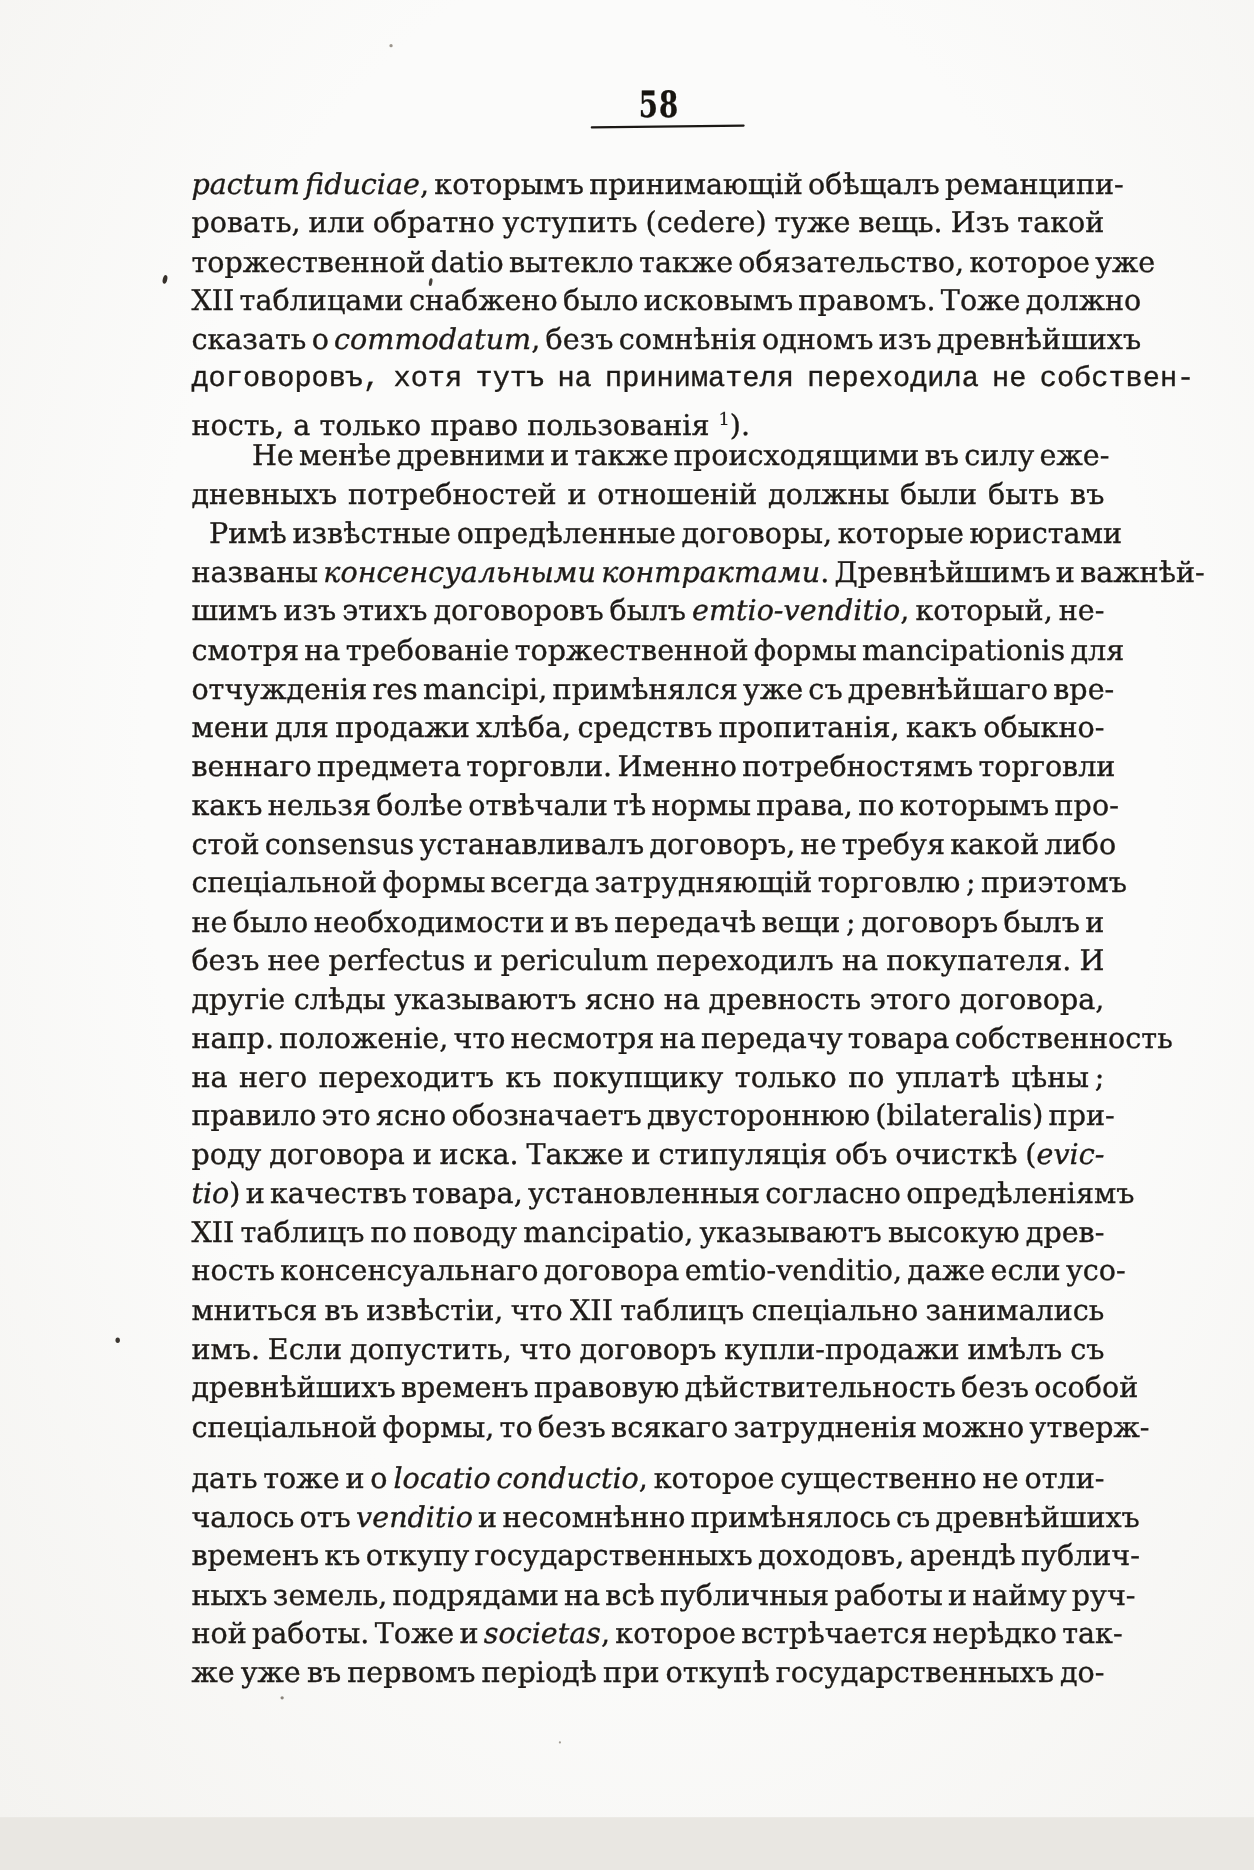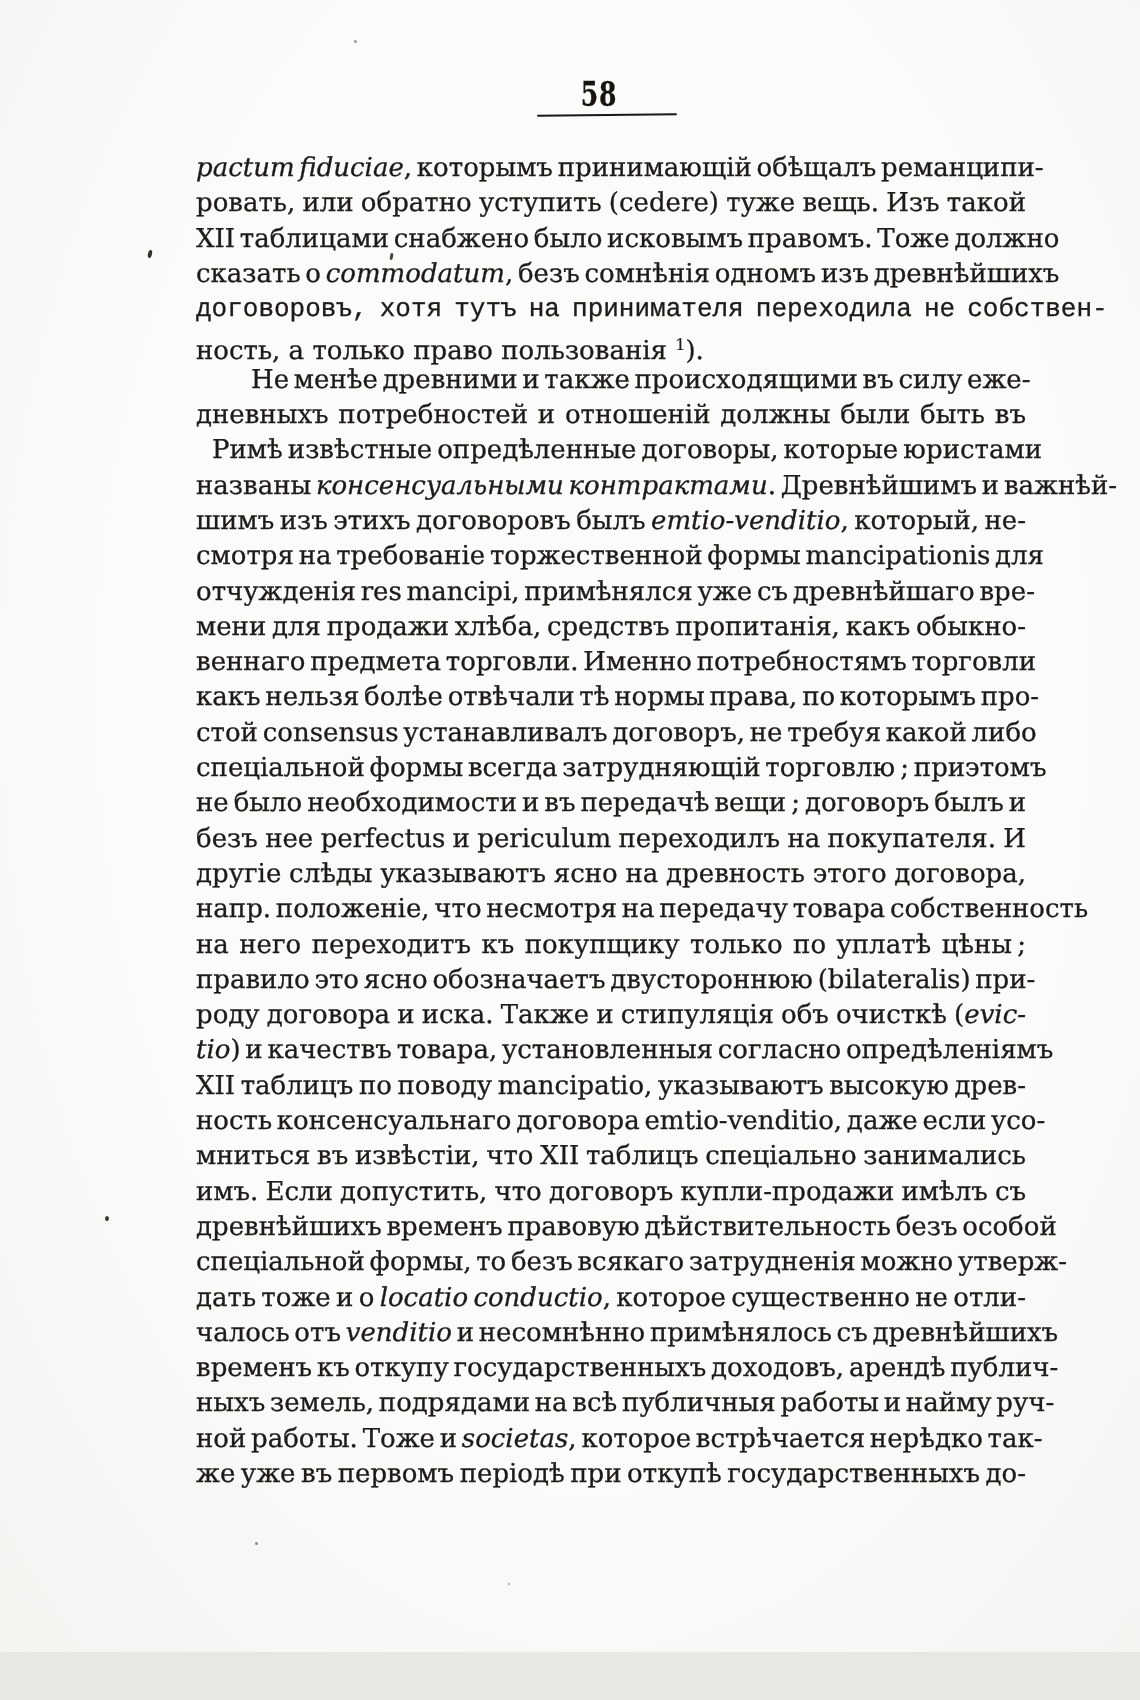--- a/index.html
+++ b/index.html
@@ -20,21 +20,21 @@
     font-size:33px;line-height:33px;font-weight:bold;
     letter-spacing:1px;color:#17140f;
     -webkit-text-stroke:0.3px #17140f;
   }
   .pagenum-rule{
     position:absolute;left:537px;top:114px;width:140px;height:2.2px;
     background:#1b1815;border-radius:2px;transform:rotate(-0.7deg);
   }
   
   .textcol{
-    position:absolute;left:196px;top:151px;width:830px;
+    position:absolute;left:174px;top:151px;width:830px;
     font-size:26px;
     -webkit-text-stroke:0.32px #221e1a;
     text-rendering:geometricPrecision;
   }
   .line{
     height:35.3px;line-height:35.3px;white-space:nowrap;
   }
   .it{font-style:italic;}
   .sup{font-size:16px;vertical-align:9px;-webkit-text-stroke:0.2px #221e1a;}
   .ind{display:inline-block;width:55px;}
@@ -52,20 +52,21 @@
 
 <div class="page">
 
   <div class="pagenum">58</div>
 
   <div class="pagenum-rule"></div>
 
   <main class="textcol">
       <div class="line j" style="word-spacing: -3.5px;"><span class="it">pactum fiduciae</span><span>, которымъ принимающій обѣщалъ реманципи-</span></div>
       <div class="line j" style="word-spacing: -1.04px;"><span>ровать, или обратно уступить (cedere) туже вещь. Изъ такой</span></div>
+      <div class="line j" style="word-spacing: -3.5px;"><span>торжественной datio вытекло также обязательство, которое уже</span></div>
       <div class="line j" style="word-spacing: -3.5px;"><span>XII таблицами снабжено было исковымъ правомъ. Тоже должно</span></div>
       <div class="line j" style="word-spacing: -3.5px;"><span>сказать о </span><span class="it">commodatum</span><span>, безъ сомнѣнія одномъ изъ древнѣйшихъ</span></div>
       <div class="line j" style="word-spacing: -3.5px; font-family: Liberation Mono, monospace;"><span>договоровъ, хотя тутъ на принимателя переходила не собствен-</span></div>
       <div class="line"><span>ность, а только право пользованія </span><span class="sup">1</span><span>).</span></div>
       <div class="line j" style="word-spacing: -3.5px;"><span class="ind"></span><span>Не менѣе древними и также происходящими въ силу еже-</span></div>
       <div class="line j" style="word-spacing: 1.51px;"><span>дневныхъ потребностей и отношеній должны были быть въ</span></div>
       <div class="line j" style="word-spacing: -3.14px; margin-left: 16px;"><span>Римѣ извѣстные опредѣленные договоры, которые юристами</span></div>
       <div class="line j" style="word-spacing: -3.5px;"><span>названы </span><span class="it">консенсуальными контрактами</span><span>. Древнѣйшимъ и важнѣй-</span></div>
       <div class="line j" style="word-spacing: -2.84px;"><span>шимъ изъ этихъ договоровъ былъ </span><span class="it">emtio-venditio</span><span>, который, не-</span></div>
       <div class="line j" style="word-spacing: -3.5px;"><span>смотря на требованіе торжественной формы mancipationis для</span></div>
@@ -82,21 +83,21 @@
       <div class="line j" style="word-spacing: 2.17px;"><span>на него переходитъ къ покупщику только по уплатѣ цѣны ;</span></div>
       <div class="line j" style="word-spacing: -3.5px;"><span>правило это ясно обозначаетъ двустороннюю (bilateralis) при-</span></div>
       <div class="line j" style="word-spacing: -1.15px;"><span>роду договора и иска. Также и стипуляція объ очисткѣ (</span><span class="it">evic-</span></div>
       <div class="line j" style="word-spacing: -3.5px;"><span class="it">tio</span><span>) и качествъ товара, установленныя согласно опредѣленіямъ</span></div>
       <div class="line j" style="word-spacing: -2.65px;"><span>XII таблицъ по поводу mancipatio, указываютъ высокую древ-</span></div>
       <div class="line j" style="word-spacing: -3.5px;"><span>ность консенсуальнаго договора emtio-venditio, даже если усо-</span></div>
       <div class="line j" style="word-spacing: -1.59px;"><span>мниться въ извѣстіи, что XII таблицъ спеціально занимались</span></div>
       <div class="line j" style="word-spacing: -1.13px;"><span>имъ. Если допустить, что договоръ купли-продажи имѣлъ съ</span></div>
       <div class="line j" style="word-spacing: -3.5px;"><span>древнѣйшихъ временъ правовую дѣйствительность безъ особой</span></div>
       <div class="line j" style="word-spacing: -3.5px;"><span>спеціальной формы, то безъ всякаго затрудненія можно утверж-</span></div>
-      <div class="line j" style="word-spacing: -2.95px;"><span>дать тоже и о </span><span class="it">locatio conductio</span><span>, которое существенно не отли-</span></div>
+      <div class="line j" style="word-spacing: -2.95px; margin-top: 12px;"><span>дать тоже и о </span><span class="it">locatio conductio</span><span>, которое существенно не отли-</span></div>
       <div class="line j" style="word-spacing: -3.5px;"><span>чалось отъ </span><span class="it">venditio</span><span> и несомнѣнно примѣнялось съ древнѣйшихъ</span></div>
       <div class="line j" style="word-spacing: -3.5px;"><span>временъ къ откупу государственныхъ доходовъ, арендѣ публич-</span></div>
       <div class="line j" style="word-spacing: -3.5px;"><span>ныхъ земель, подрядами на всѣ публичныя работы и найму руч-</span></div>
       <div class="line j" style="word-spacing: -3.5px;"><span>ной работы. Тоже и </span><span class="it">societas</span><span>, которое встрѣчается нерѣдко так-</span></div>
       <div class="line j" style="word-spacing: -2.72px;"><span>же уже въ первомъ періодѣ при откупѣ государственныхъ до-</span></div>
     </main>
 
   <div class="spk spk-comma1"></div>
   <div class="spk spk-comma2"></div>
   <div class="spk spk-dot1"></div>

